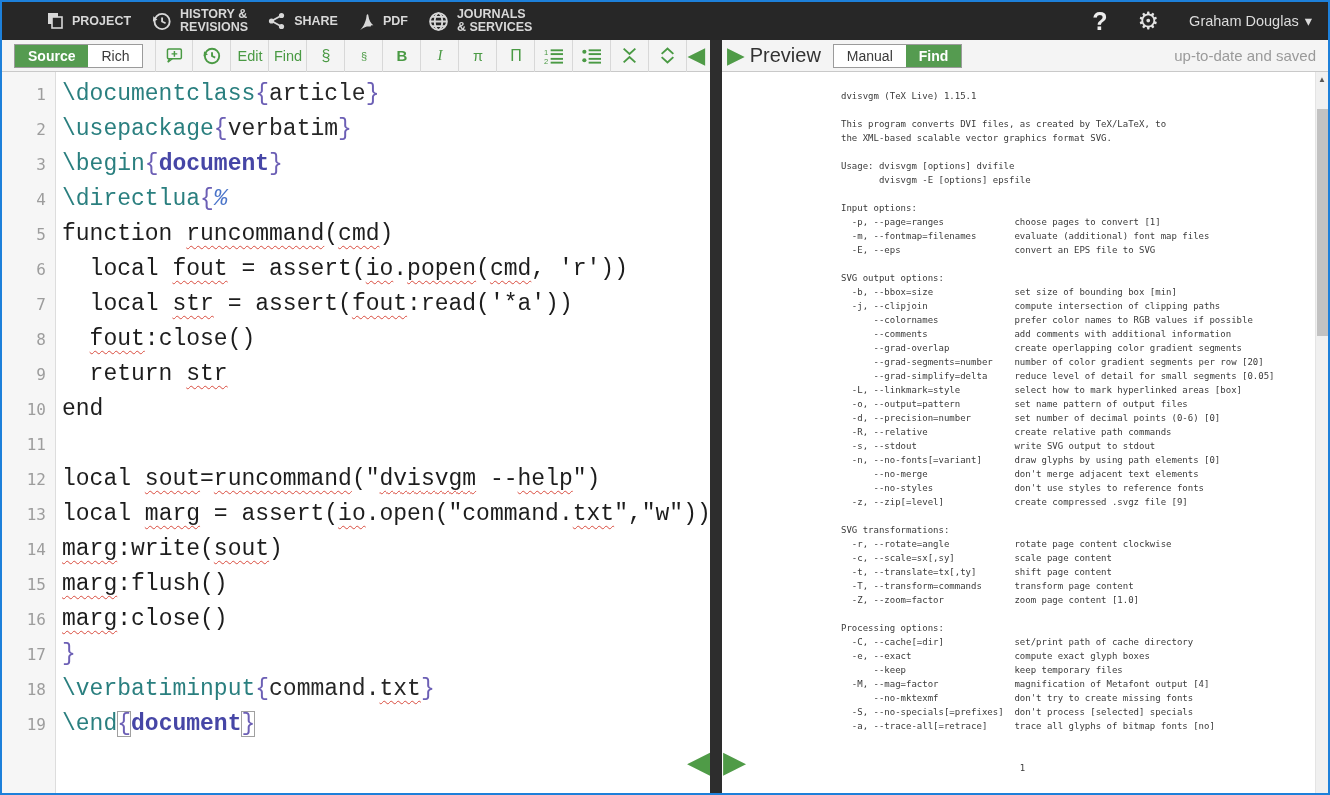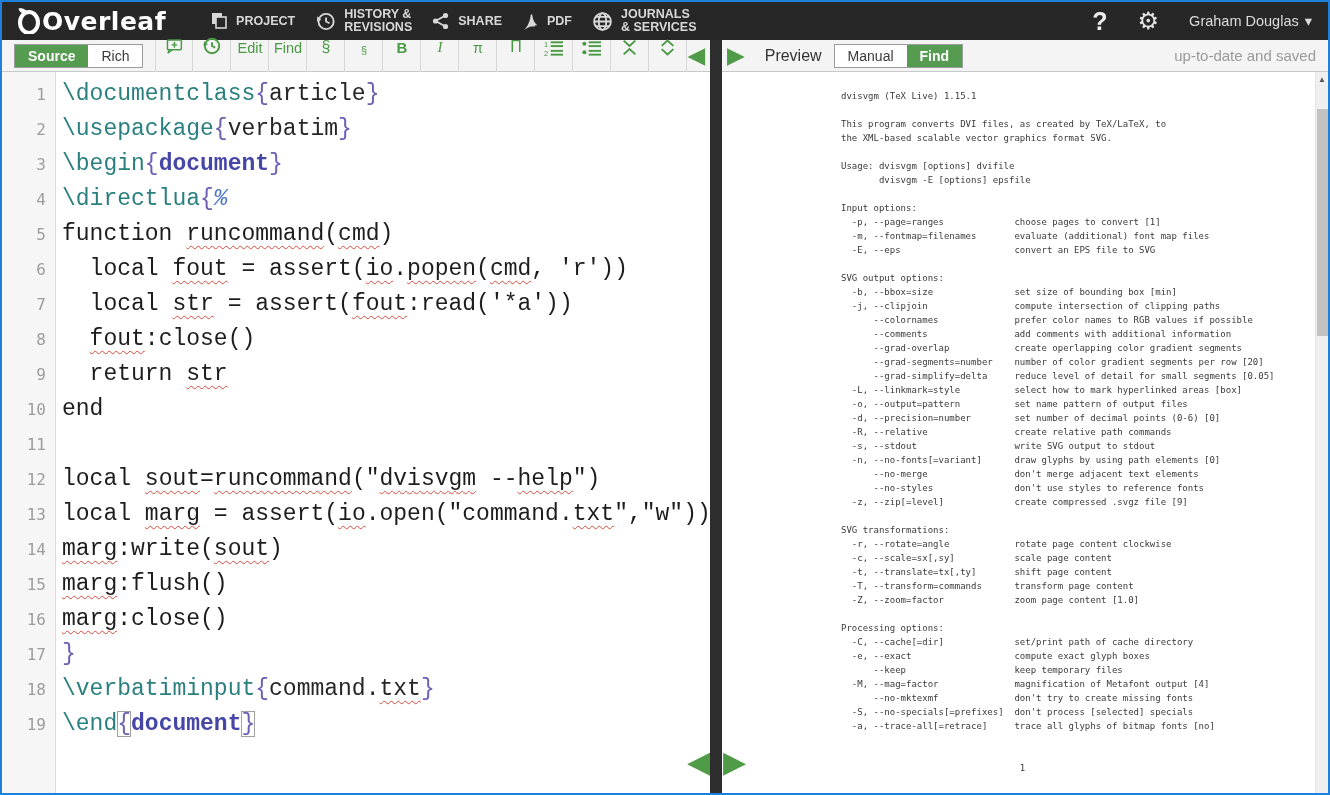--- a/index.html
+++ b/index.html
@@ -43,31 +43,31 @@
 
   .toolbar {
     height:32px; background:#f4f4f4; border-bottom:1px solid #c9c9c9;
     display:flex; align-items:center; flex-shrink:0;
   }
   .seg-ctl { display:inline-flex; border:1px solid #9b9b9b; height:24px; background:#fff; }
   .seg { padding:0 13px; line-height:22px; font-size:14px; color:#3a3a3a; cursor:pointer; }
   .seg.active { background:#559b50; color:#fff; font-weight:bold; }
   .ml12 { margin-left:12px; }
   .tcell {
-    height:32px; min-width:38px; padding:16px 9px; display:flex; align-items:flex-end;
+    height:32px; min-width:38px; padding:0 9px; display:flex; align-items:center;
     justify-content:center; border-right:1px solid #d8d8d8; color:#4a9a44;
     font-size:14.5px; cursor:pointer;
   }
   .tcell.first { border-left:1px solid #d8d8d8; margin-left:12px; }
   .glyph-lg { font-size:16px; } .glyph-sm { font-size:11px; }
   .bold-glyph { font-weight:bold; font-size:15px; }
   .italic-glyph { font-style:italic; font-family:"Liberation Serif",serif; font-size:15px; }
   .tri { color:#4f9b47; font-size:23px; line-height:1; cursor:pointer; }
   .toolbar-collapse { margin-left:auto; padding-right:7px; }
-  .pv-label { font-size:16px; color:#333; margin-left:20px; }
+  .pv-label { font-size:20px; color:#333; margin-left:5px; }
   .status { margin-left:auto; color:#9a9a9a; font-size:15px; padding-right:12px; }
 
   
   .editor-scroll { flex:1; display:flex; background:#fff; overflow:hidden; }
   .gutter { width:54px; background:#f6f6f6; border-right:1px solid #ddd; padding-top:5px; flex-shrink:0; }
   .gutter .ln {
     height:35px; line-height:35px; text-align:right; padding-right:9px; color:#9d9d9d;
     font-family:"DejaVu Sans Mono", monospace; font-size:16px;
   }
   .code {
@@ -106,27 +106,20 @@
   svg .f { fill:#d8d8d8; stroke:none; }
   svg .gs { stroke:#4a9a44; fill:none; stroke-width:1.8; }
   svg .gf { fill:#4a9a44; stroke:none; }
 </style>
 </head>
 <body>
 
 <div class="window">
 
   <header class="topbar">
-    <div class="logo">
-      <svg width="22" height="26" viewBox="0 0 22 26">
-        <ellipse cx="11" cy="14.5" rx="9" ry="10.5" fill="none" stroke="#ffffff" stroke-width="4"></ellipse>
-        <path d="M11 6 C9 1 3 -0.5 0.5 0.5 C1 4 5.5 7 11 6 Z" fill="#ffffff"></path>
-      </svg>
-      <span>Overleaf</span>
-    </div>
 
     <nav class="topmenu">
       <div class="menu-item">
         <svg width="18" height="18" viewBox="0 0 18 18">
           <rect x="2" y="1" width="10" height="11" class="f"></rect>
           <rect x="6" y="5" width="10" height="11" fill="#272727" stroke="#d8d8d8" stroke-width="1.6"></rect>
         </svg>
         <span>PROJECT</span>
       </div>
       <div class="menu-item">

